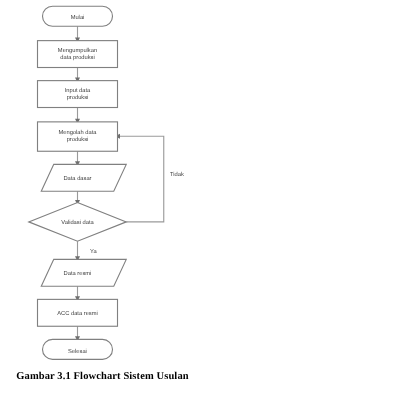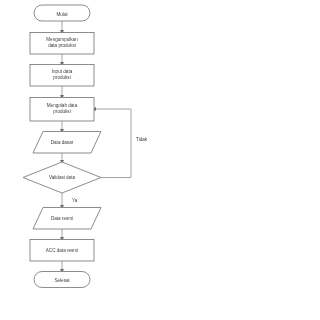--- a/index.html
+++ b/index.html
@@ -113,14 +113,15 @@
         <rect x="34" y="271.5" width="56" height="16" rx="8" ry="8" fill="#ffffff" stroke="#808080" stroke-width="0.9"></rect>
         <text x="62" y="282" text-anchor="middle" font-family="Liberation Sans, sans-serif" font-size="4.6" fill="#3d3d3d">Selesai</text>
       </g>
 
       <text x="72" y="202" text-anchor="start" font-family="Liberation Sans, sans-serif" font-size="4.6" fill="#3d3d3d">Ya</text>
 
       <text x="136" y="141" text-anchor="start" font-family="Liberation Sans, sans-serif" font-size="4.6" fill="#3d3d3d">Tidak</text>
     </svg>
   </div>
 
+  <div class="caption">Gambar 3.1 Flowchart Sistem Usulan</div>
 
 </div>
 
 </body></html>

